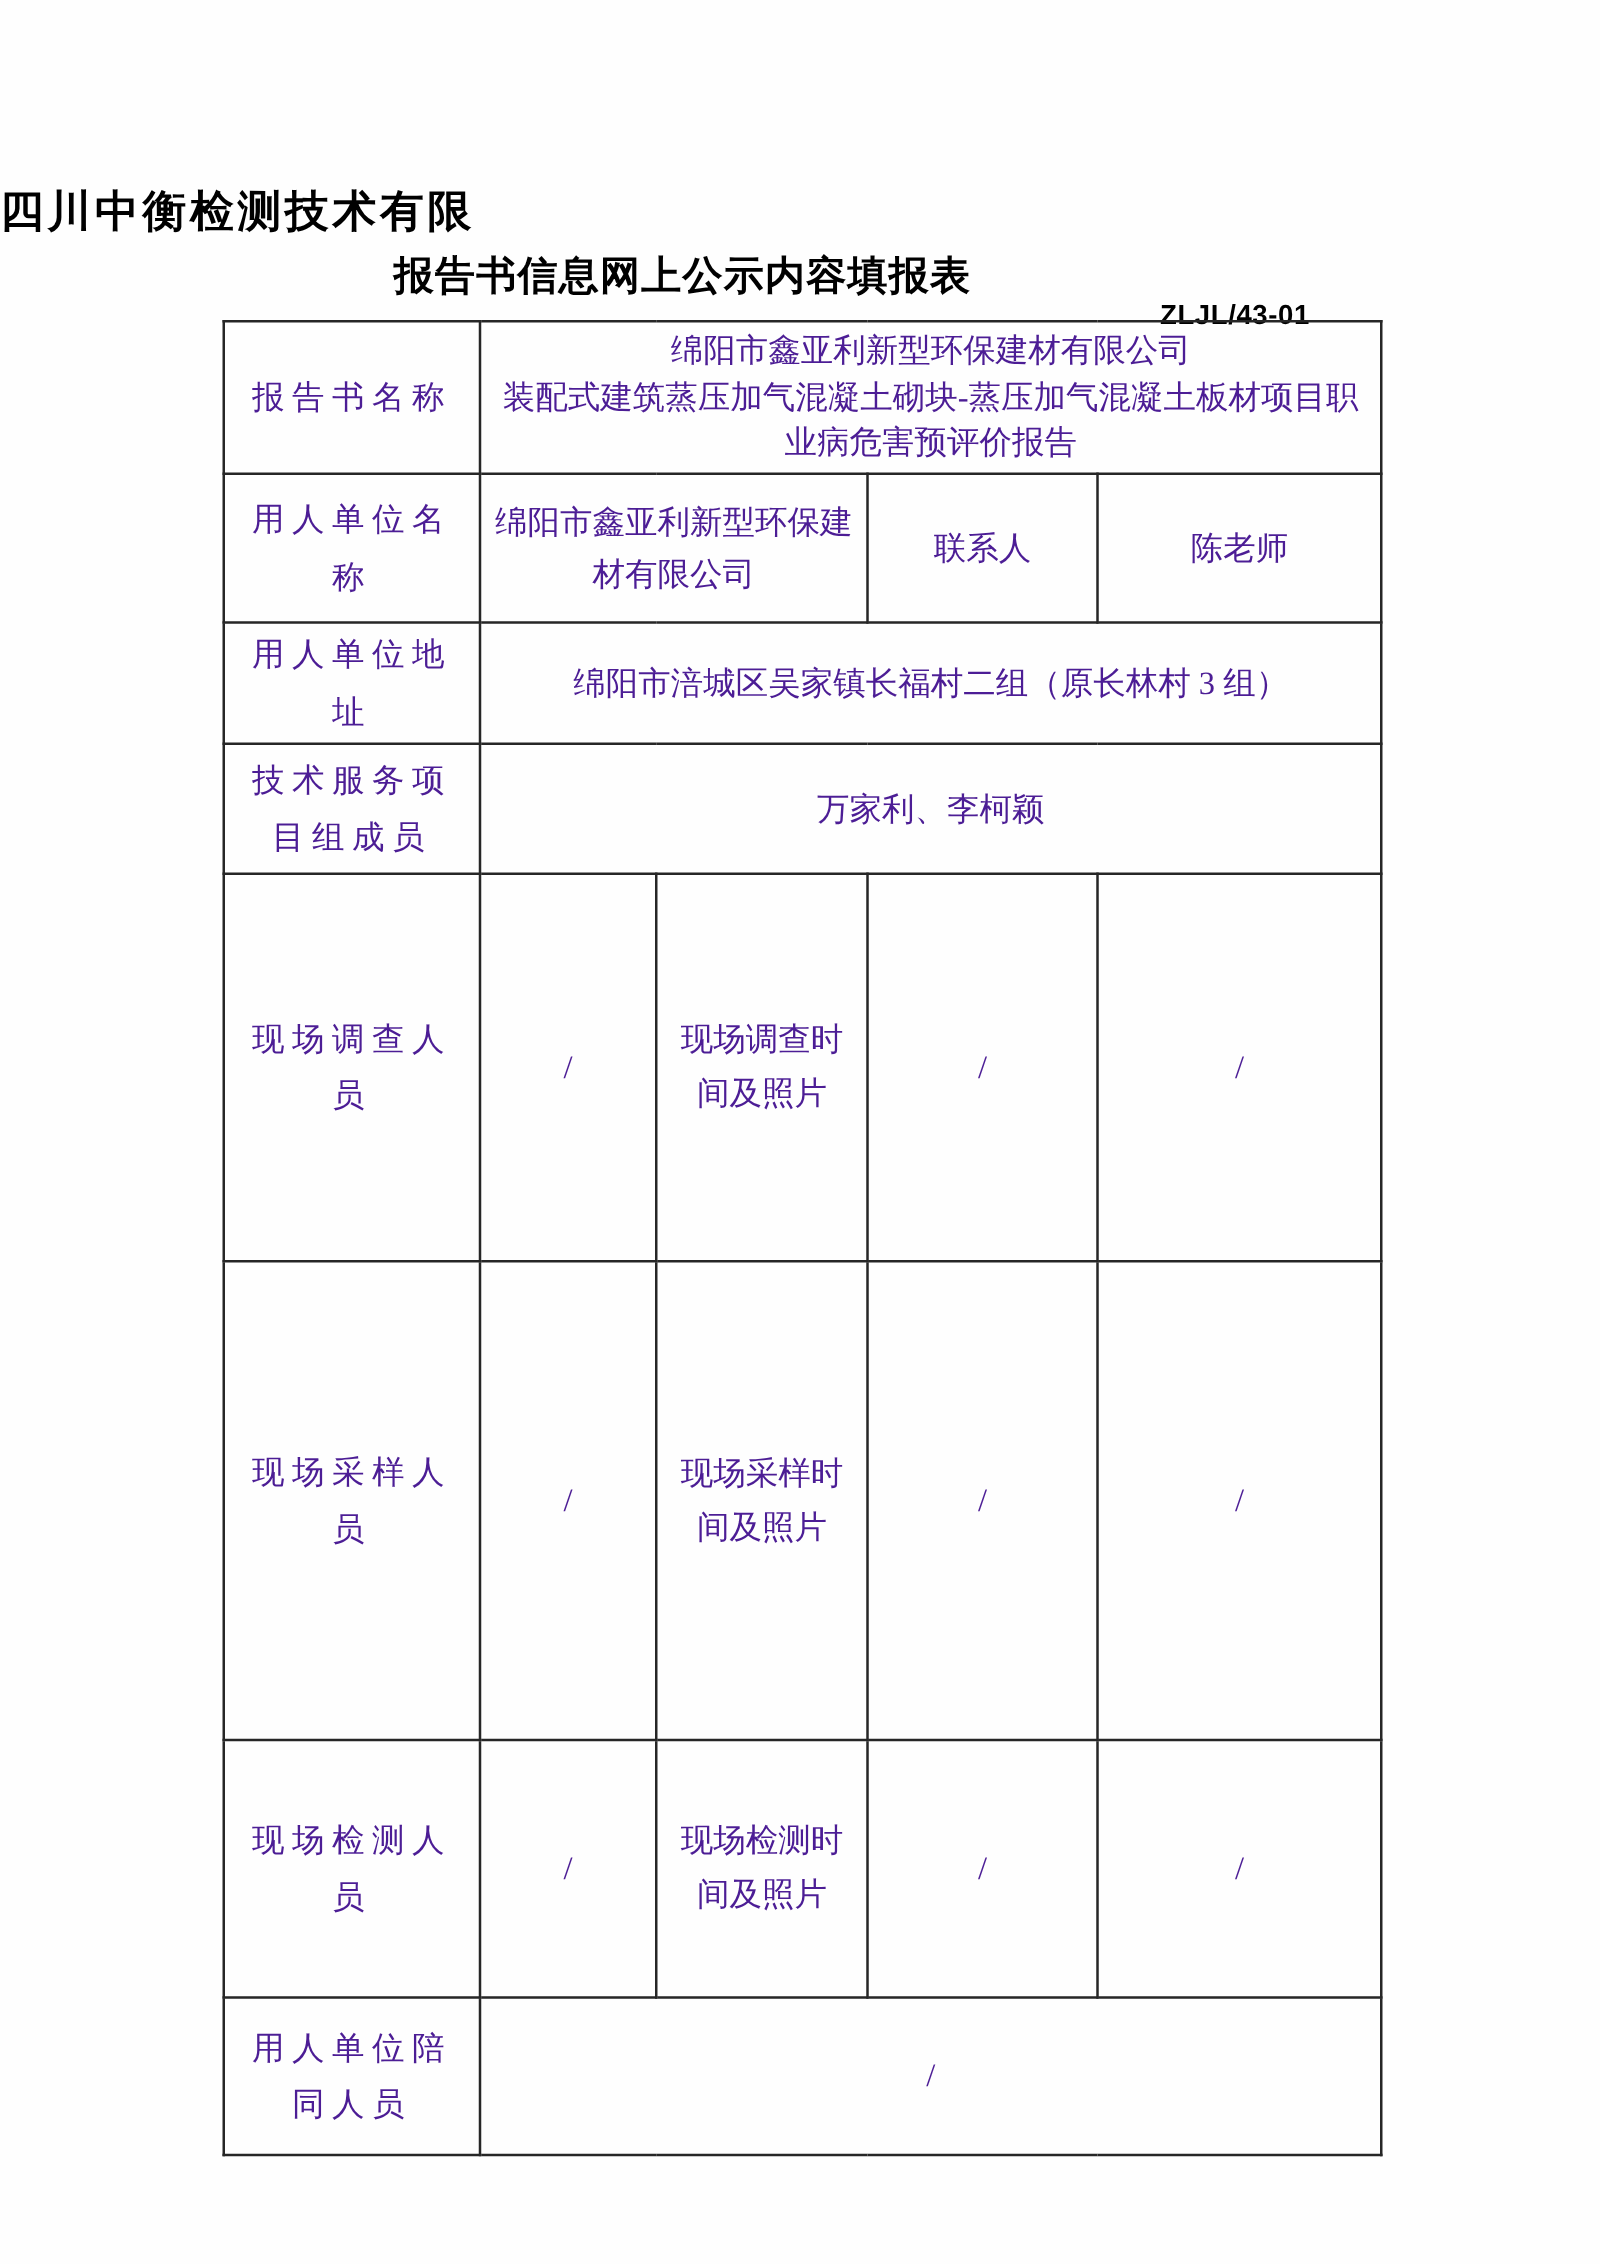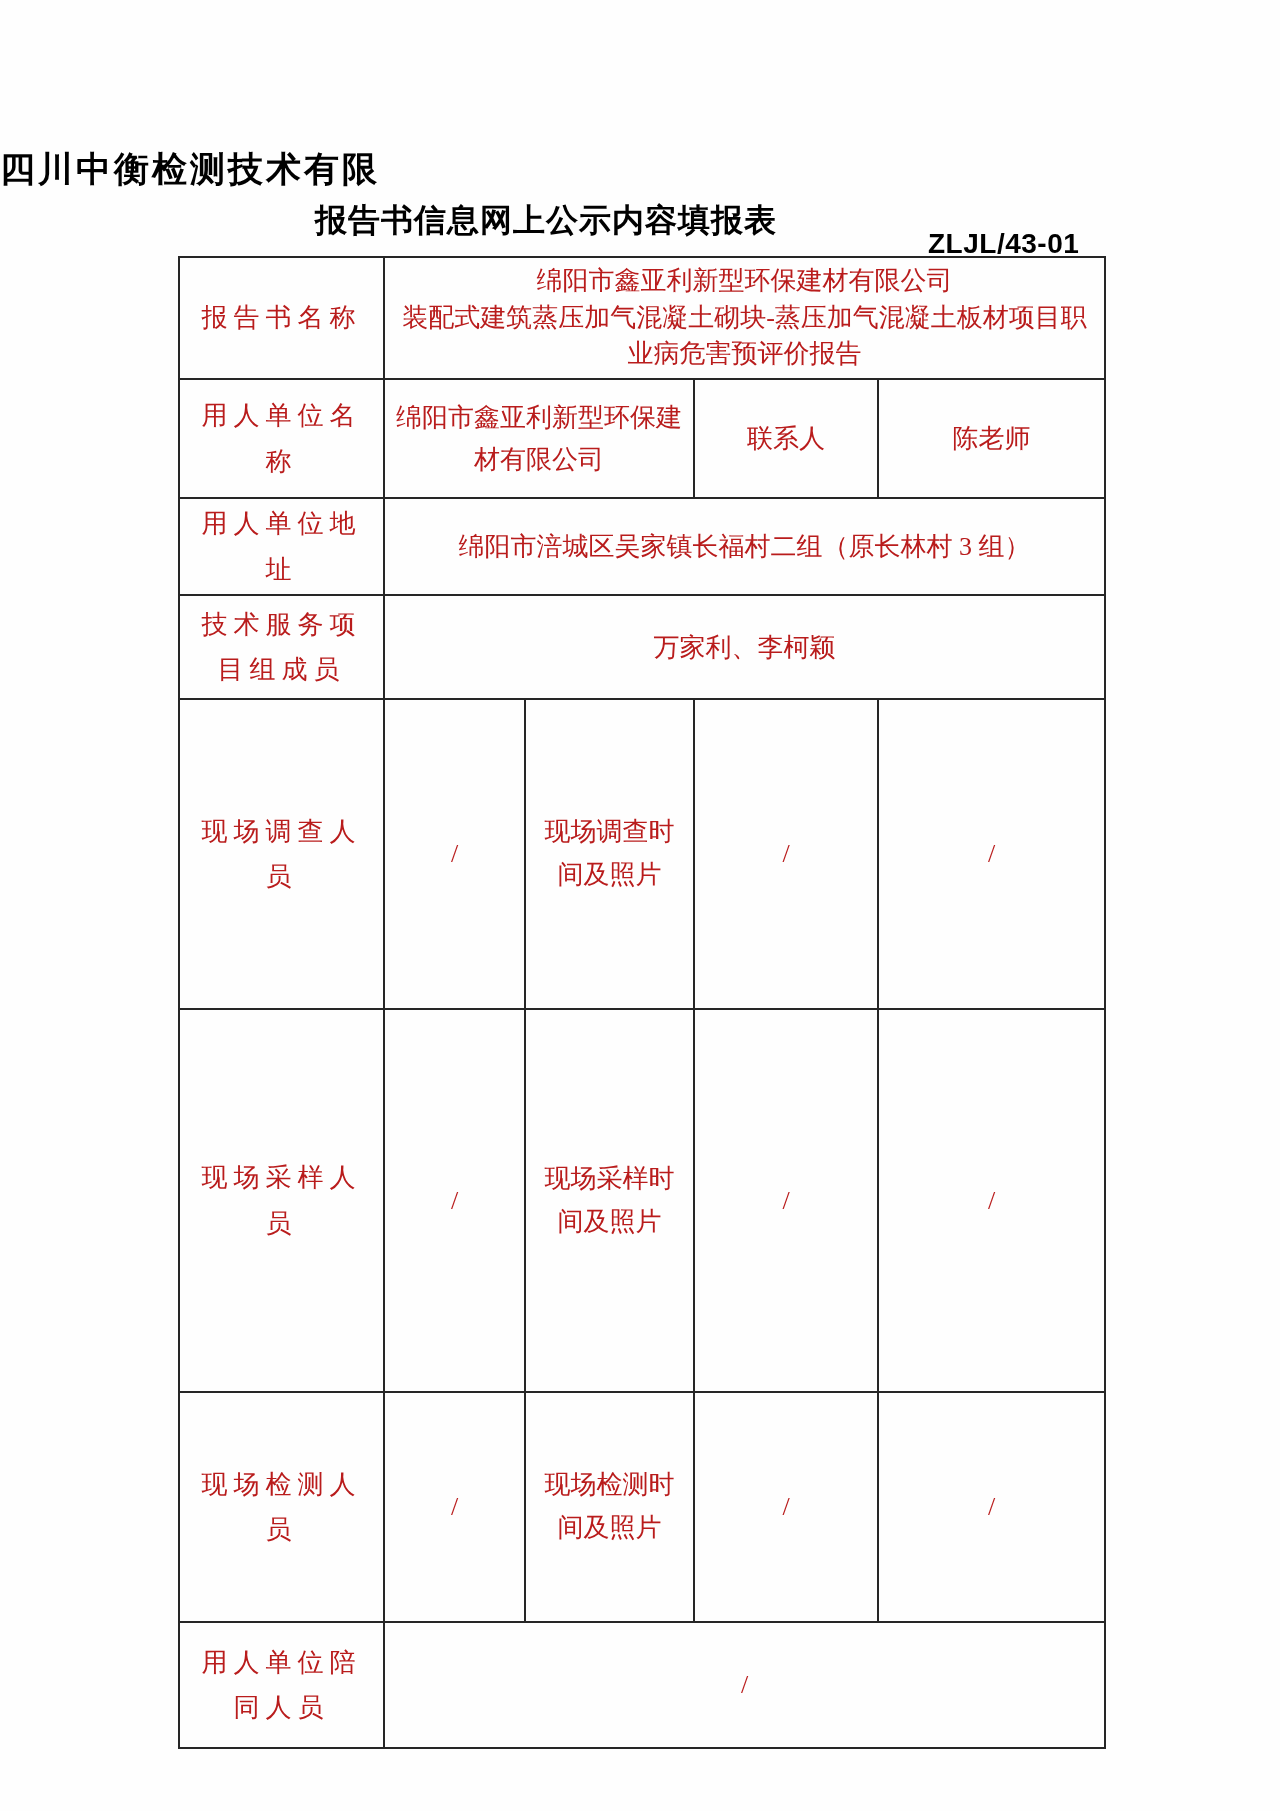--- a/index.html
+++ b/index.html
@@ -15,48 +15,48 @@
     position:absolute;top:146px;left:0;right:0;
     font-family:"Liberation Sans","DejaVu Sans",sans-serif;
     font-weight:bold;font-size:35px;letter-spacing:3px;color:#000;
   }
   .title2{
     position:absolute;top:199px;left:315px;
     font-family:"Liberation Sans","DejaVu Sans",sans-serif;
     font-weight:bold;font-size:32px;letter-spacing:1px;color:#000;
   }
   .form-code{
-    position:absolute;top:228px;left:928px;
+    position:absolute;top:239px;left:928px;
     font-family:"Liberation Sans","DejaVu Sans",sans-serif;
-    font-weight:bold;font-size:28px;letter-spacing:0.5px;color:#000;text-align:center;
+    font-weight:bold;font-size:22px;letter-spacing:0.5px;color:#000;text-align:center;
   }
   table.form{
     position:absolute;left:178px;top:256px;
     width:926px;
     border-collapse:collapse;table-layout:fixed;
   }
   table.form td{
     border:2px solid #262626;
     text-align:center;vertical-align:middle;
     padding:2px 8px;
     font-size:26px;
-    color:#b91c1c;
+    color:#4c1d95;
     overflow:hidden;
   }
   td.lbl{
     font-size:24px;letter-spacing:6px;line-height:1.75;
     padding:2px 6px;
   }
   tr.r1{height:122px;}
   tr.r2{height:119px;}
   tr.r3{height:92px;}
   tr.r4{height:104px;}
   tr.r5{height:310px;}
   tr.r6{height:383px;}
-  tr.r7{height:230px;}
+  tr.r7{height:206px;}
   tr.r8{height:126px;margin-left:28px;}
   td.rpt{font-size:27px;line-height:1.4;padding:2px 15px;}
   td.rpt .l1{text-align:center;}
   td.rpt .l2{text-align:center;}
   td.company{font-size:27px;line-height:1.6;padding:2px 8px;}
   td.addr{font-size:27px;padding-right:126px;}
   td.members{font-size:26px;padding-right:106px;}
   td.timelbl{font-size:24px;line-height:1.65;padding:2px 14px;}
   td.slash{font-size:29px;color:#2b2b2b;font-weight:400;}
   td.escort-val{font-size:29px;color:#2b2b2b;padding-right:212px;}

